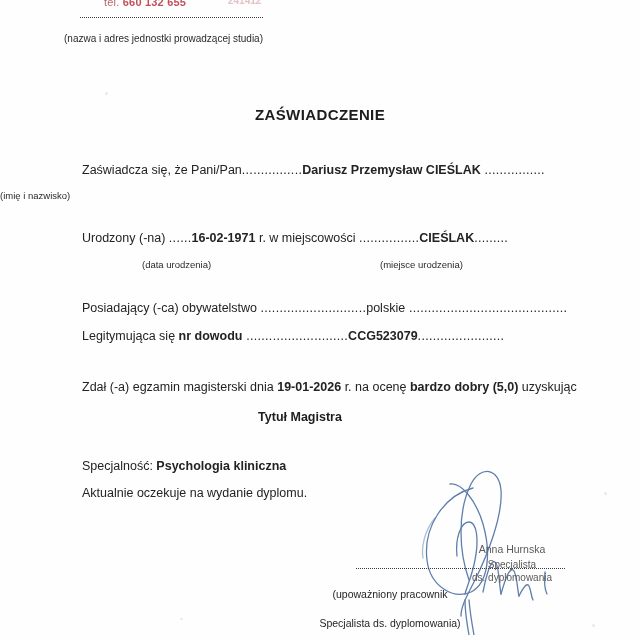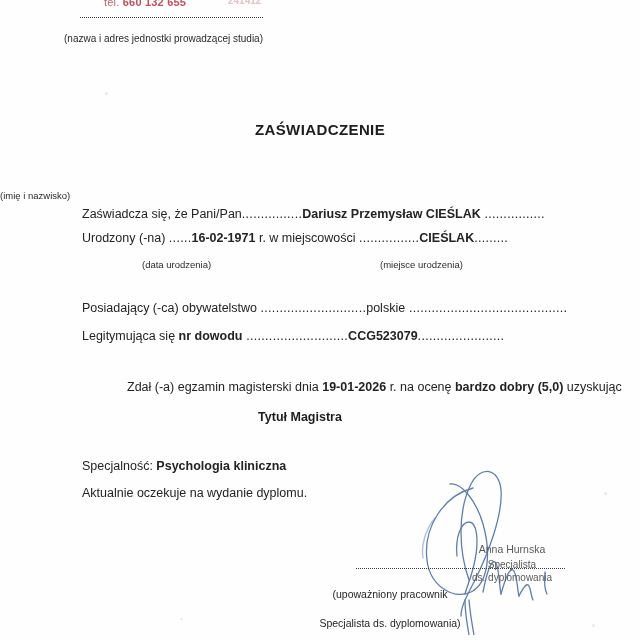--- a/index.html
+++ b/index.html
@@ -69,44 +69,44 @@
   .cap.unit {
     left: 64px;
     top: 33px;
     font-size: 10px;
   }
 
   
   .title {
     position: absolute;
     left: 0;
-    top: 121px;
+    top: 106px;
     width: 640px;
     text-align: center;
     font-size: 15px;
     font-weight: bold;
     letter-spacing: 0.4px;
   }
 
   
   .line {
     position: absolute;
     left: 82px;
     font-size: 12.5px;
     white-space: nowrap;
     color: #232323;
   }
   .line b { font-weight: bold; }
   .dots { letter-spacing: 0.3px; }
 
-  .l-name      { top: 163px; margin-top: 44px; }
+  .l-name      { top: 163px; }
   .l-born      { top: 231px; }
   .l-citizen   { top: 301px; }
   .l-idcard    { top: 329px; }
-  .l-exam      { top: 380px; margin-left: 45px; }
+  .l-exam      { top: 380px; }
   .l-field     { top: 432px; }
   .l-spec      { top: 459px; text-align: center; }
   .l-status    { top: 486px; }
 
   .degree {
     position: absolute;
     left: 0;
     top: 410px;
     width: 600px;
     text-align: center;

